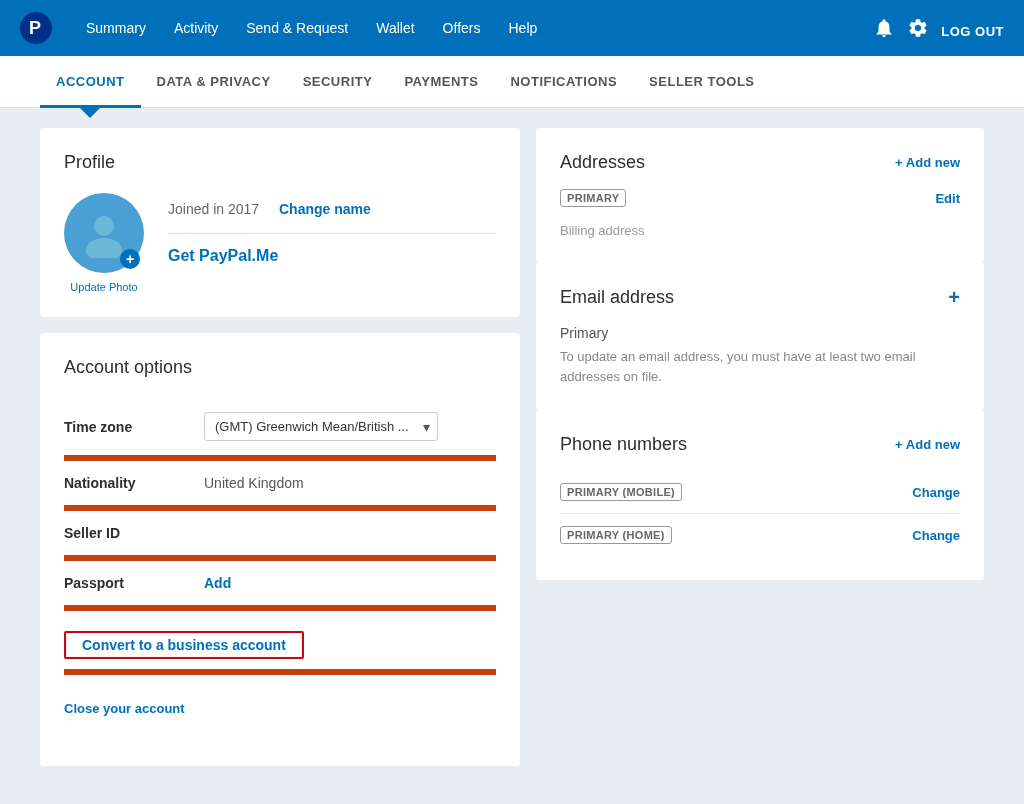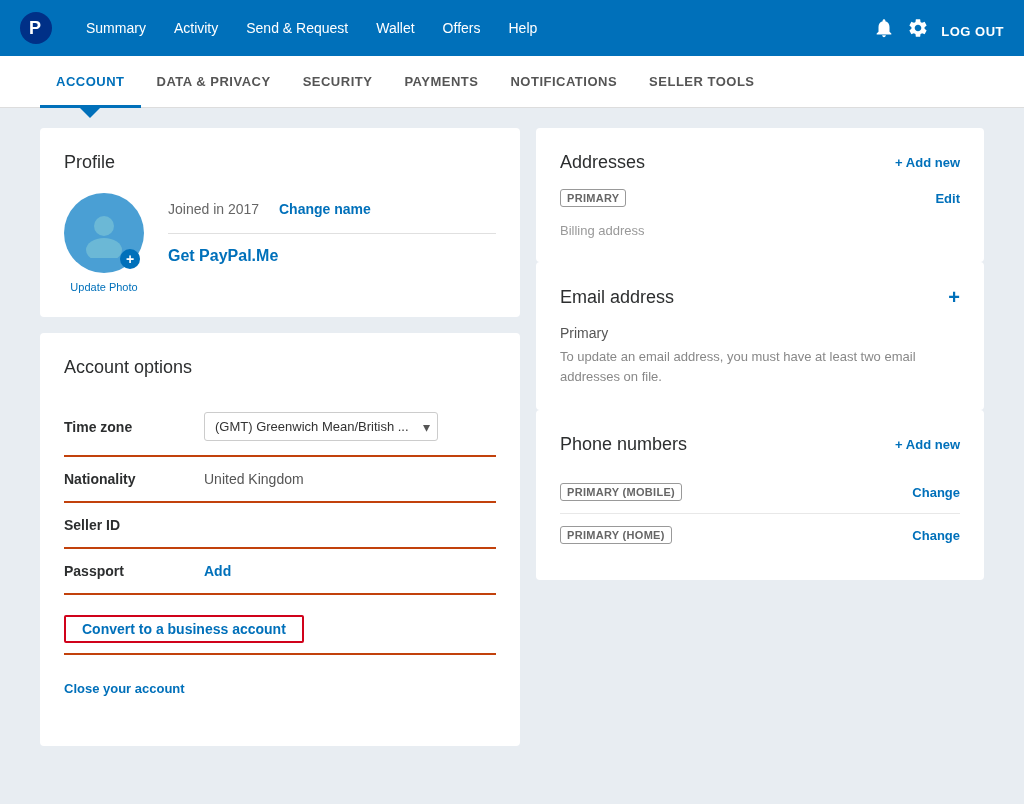--- a/index.html
+++ b/index.html
@@ -216,21 +216,21 @@
       text-decoration: none;
       margin-left: 16px;
     }
 
     
     .account-options table {
       width: 100%;
       border-collapse: collapse;
     }
     .account-options tr {
-      border-bottom: 2px solid #c2410c;
+      border-bottom: 6px solid #c2410c;
     }
     .account-options tr:last-child {
       border-bottom: none;
     }
     .account-options td {
       padding: 14px 0;
       font-size: 14px;
     }
     .account-options td:first-child {
       font-weight: bold;

